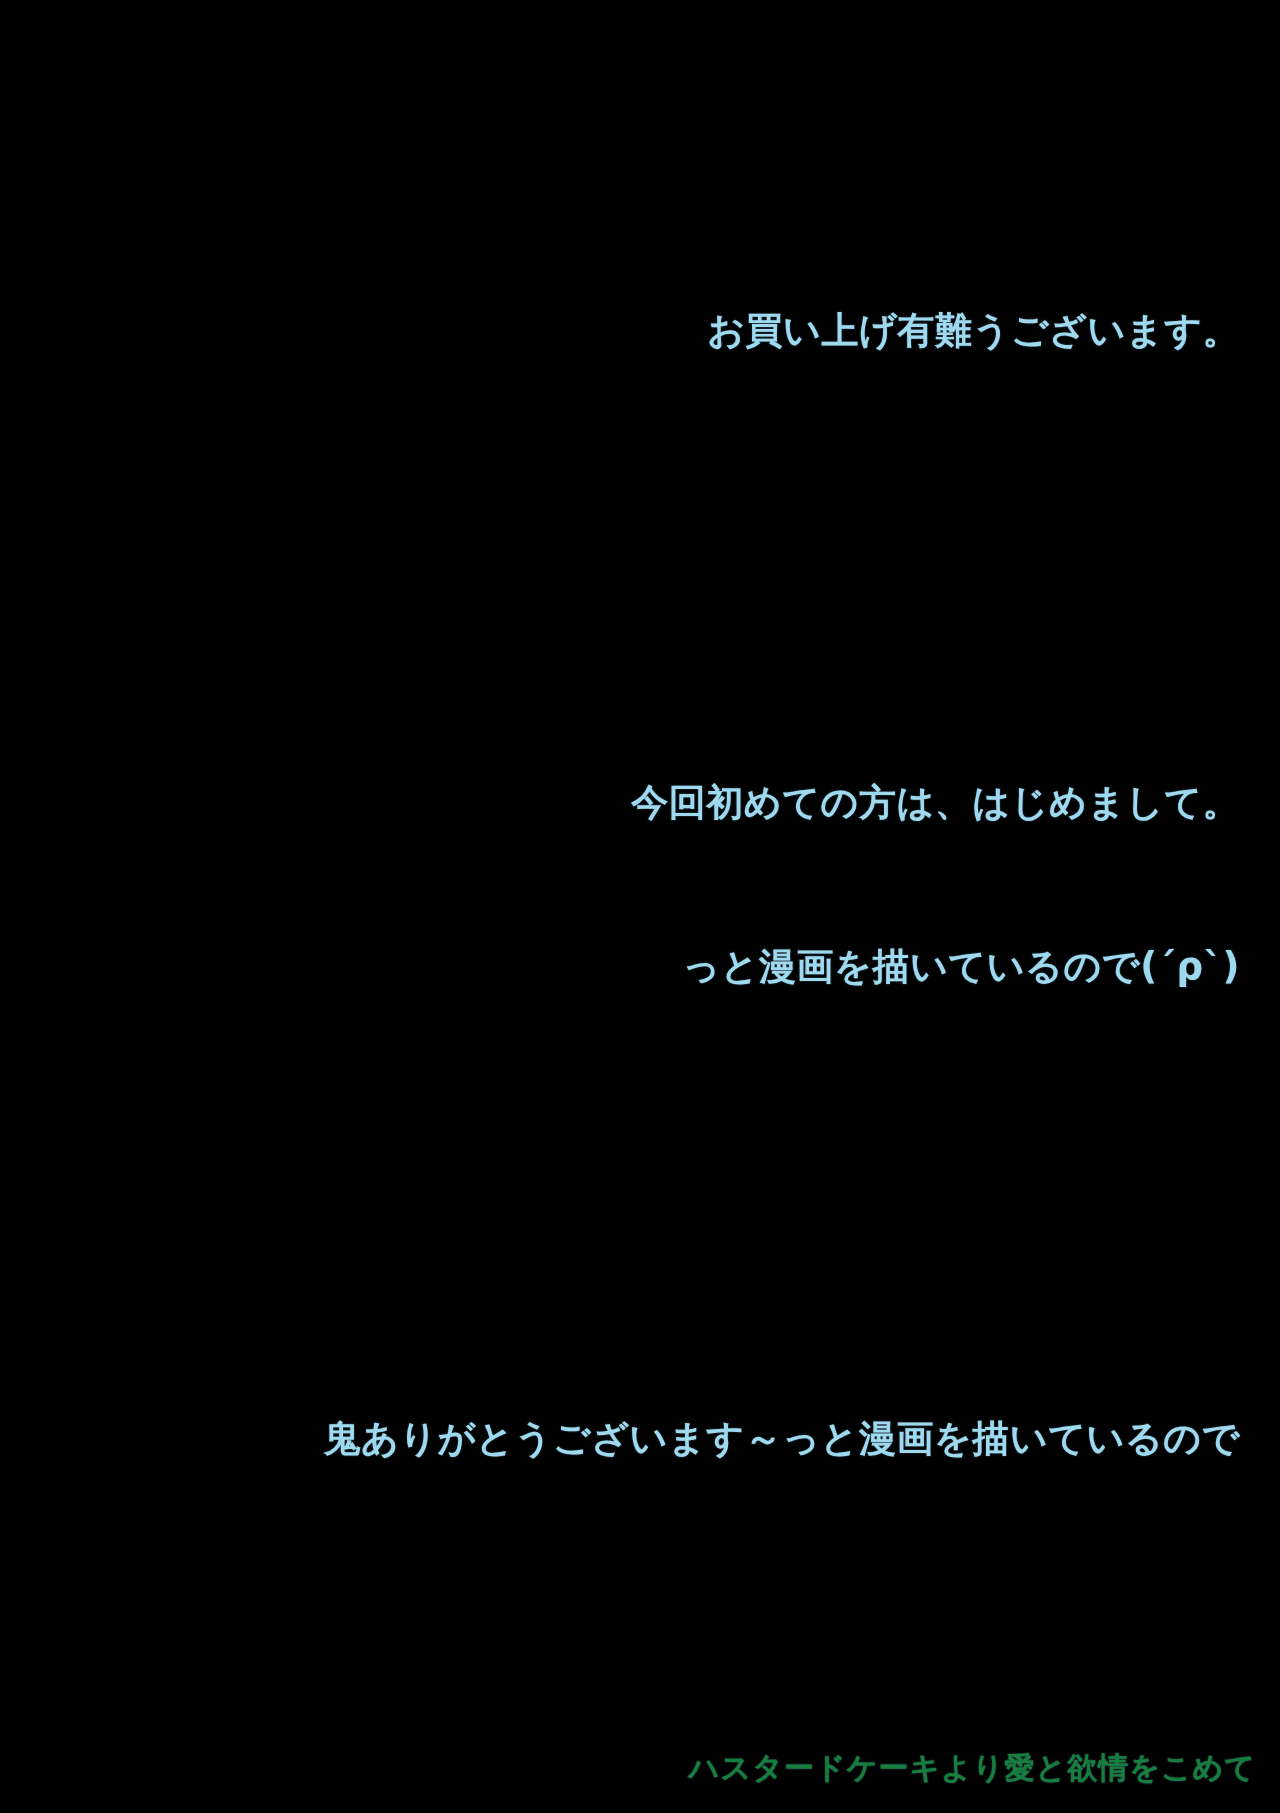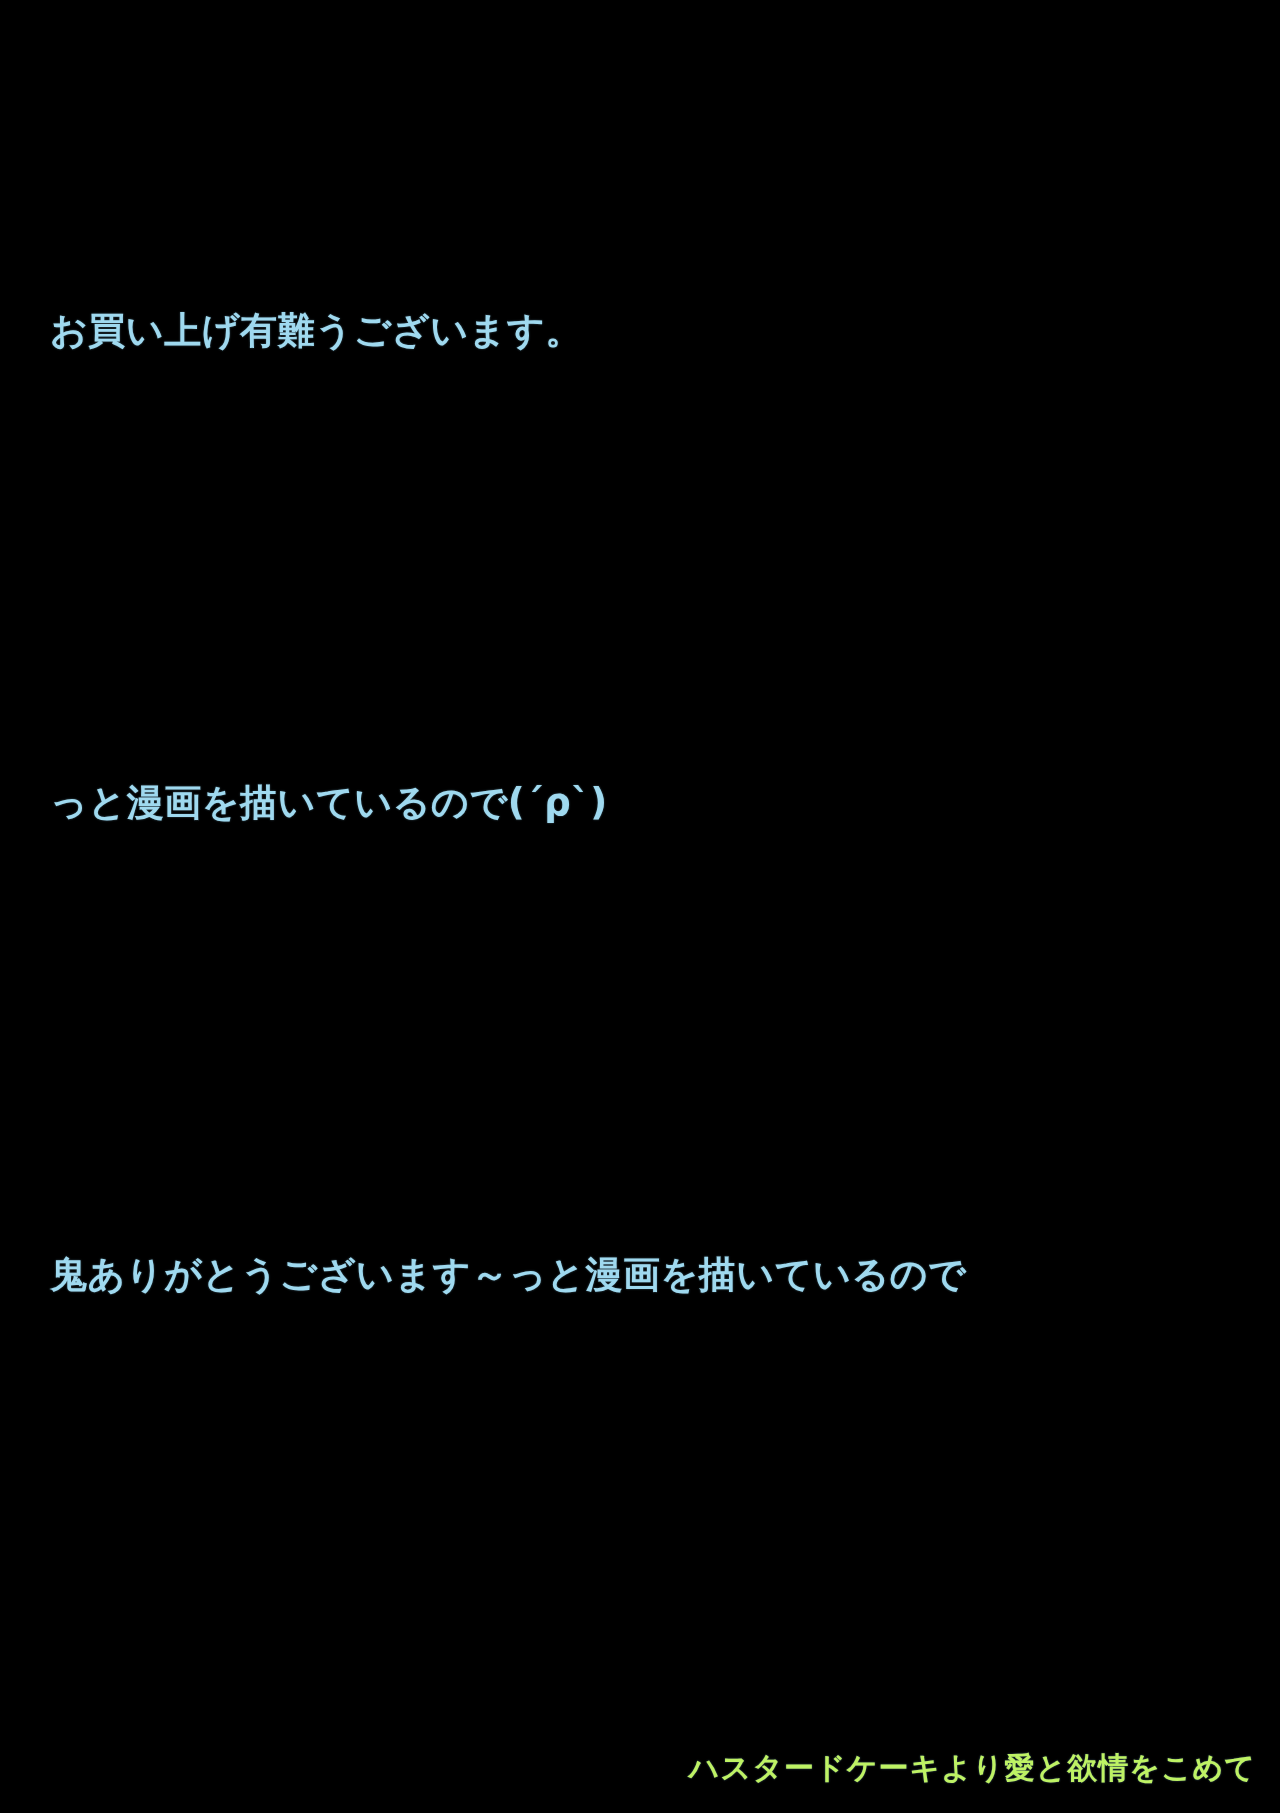--- a/index.html
+++ b/index.html
@@ -28,52 +28,54 @@
     color: #9fd9ef;
     font-size: 37px;
     line-height: 1.48;
     font-weight: 700;
     letter-spacing: 0.5px;
     text-shadow: 0 0 2px rgba(140, 205, 235, 0.45);
     white-space: pre-wrap;
   }
   .block {
     margin: 0 0 34px 10px;
+    text-align: right;
   }
   .block.spacer-big {
     margin-bottom: 96px;
   }
   .line {
     display: block;
     white-space: pre;
   }
   .signature {
     position: absolute;
     right: 24px;
     bottom: 24px;
-    color: #bef264;
+    color: #15803d;
     font-size: 30px;
     font-weight: 700;
     letter-spacing: 1px;
     text-shadow: 0 0 2px rgba(140, 205, 235, 0.45);
     white-space: pre;
   }
 </style>
 </head>
 <body>
 
 <div class="page">
 
   <div class="afterword">
 
     <div class="block">
       <span class="line">お買い上げ有難うございます。</span>
     </div>
 
     <div class="block">
+      <span class="line">今回初めての方は、はじめまして。</span>
       <span class="line">っと漫画を描いているので(´ρ`)</span>
     </div>
 
     <div class="block spacer-big">
       <span class="line">鬼ありがとうございます～っと漫画を描いているので</span>
       
       
       
       
       

